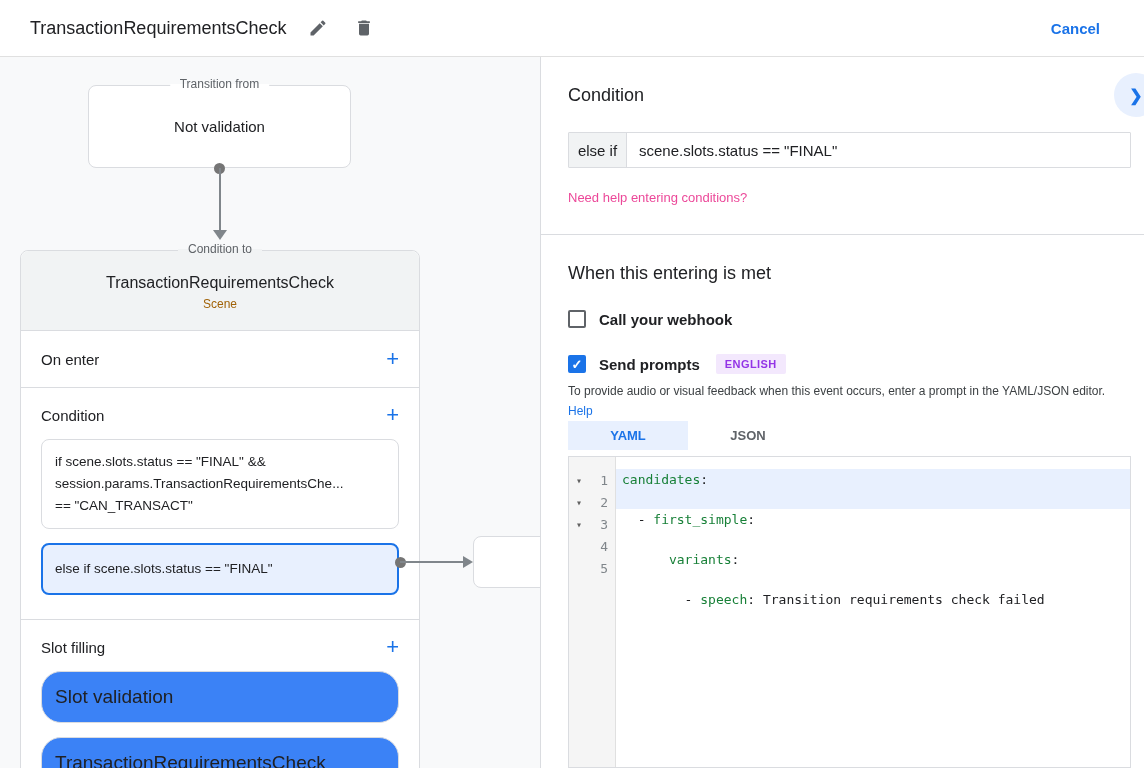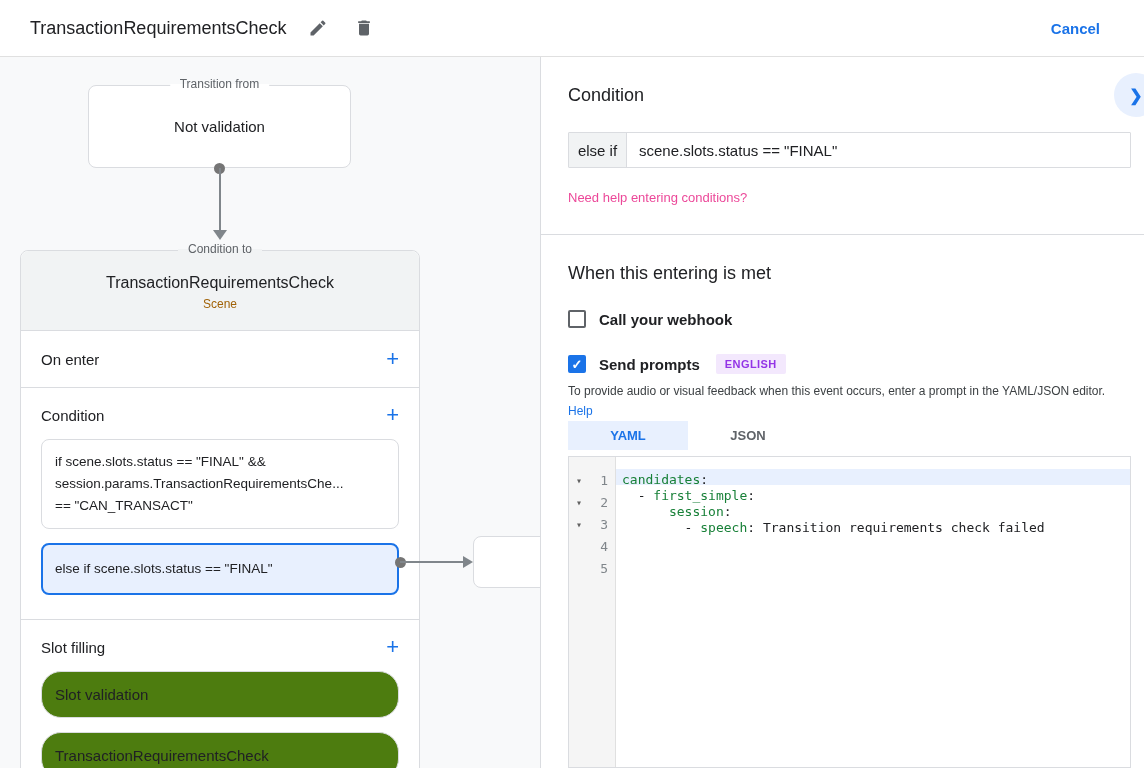--- a/index.html
+++ b/index.html
@@ -75,22 +75,22 @@
 
   .cond-box {
     border: 1px solid #dadce0; border-radius: 8px; background: #fff;
     padding: 11px 13px; font-size: 13.5px; line-height: 22px; color: #202124;
     margin-bottom: 14px; cursor: pointer;
   }
   .cond-box.selected {
     background: #e8f0fe; border: 2px solid #1a73e8; padding: 13px 12px; position: relative;
   }
   .slot-box {
-    border: 1px solid #dadce0; border-radius: 20px; background: #4d7c0f;
-    padding: 14px 13px; font-size: 15px; color: #202124; margin-bottom: 14px; cursor: pointer;
+    border: 1px solid #dadce0; border-radius: 20px; background: #3b82f6;
+    padding: 14px 13px; font-size: 19px; color: #202124; margin-bottom: 14px; cursor: pointer;
   }
   .target-box { left: 473px; top: 479px; width: 90px; height: 52px; }
 
   
   .panel {
     position: absolute; top: 57px; left: 540px; right: 0; bottom: 0;
     background: #fff; border-left: 1px solid #dadce0; overflow: hidden;
   }
   .panel-section { padding: 28px 14px 0 27px; position: relative; }
   .panel-h { font-size: 18px; font-weight: normal; color: #202124; }
@@ -147,21 +147,21 @@
     background: #fff;
   }
   .gutter {
     width: 47px; background: #f5f5f5; border-right: 1px solid #e0e0e0;
     padding-top: 12px; flex: none;
   }
   .gutter-row { display: flex; align-items: center; height: 22px; }
   .fold { width: 20px; text-align: center; font-size: 10px; color: #616161; cursor: pointer; }
   .lineno { flex: 1; text-align: right; padding-right: 7px; color: #80868b; font-size: 13px; }
   .code-area { flex: 1; padding-top: 12px; overflow: hidden; cursor: text; }
-  .code-line { height: 16px; line-height: 22px; white-space: pre; padding-left: 6px; }
+  .code-line { height: 40px; line-height: 22px; white-space: pre; padding-left: 6px; }
   .code-line.active { background: #e8f0fe; }
   .tok-key { color: #188038; }
   .tok-plain { color: #202124; }
 </style>
 </head>
 <body>
 
 <div class="topbar">
   <span class="topbar-title">TransactionRequirementsCheck</span>
   <span class="topbar-icons">
@@ -296,19 +296,19 @@
           <span class="lineno">4</span>
         </div>
         <div class="gutter-row">
           <span class="fold"></span>
           <span class="lineno">5</span>
         </div>
       </div>
       <div class="code-area">
         <div class="code-line active"><span class="tok-plain"></span><span class="tok-key">candidates</span><span class="tok-plain">:</span></div>
         <div class="code-line"><span class="tok-plain">  - </span><span class="tok-key">first_simple</span><span class="tok-plain">:</span></div>
-        <div class="code-line"><span class="tok-plain">      </span><span class="tok-key">session</span><span class="tok-plain">:</span></div>
+        <div class="code-line"><span class="tok-plain">      </span><span class="tok-key">variants</span><span class="tok-plain">:</span></div>
         <div class="code-line"><span class="tok-plain">        - </span><span class="tok-key">speech</span><span class="tok-plain">: Transition requirements check failed</span></div>
         <div class="code-line"><span class="tok-plain"></span><span class="tok-key"></span><span class="tok-plain"></span></div>
       </div>
     </div>
   </div>
 </div>
 
 </body></html>

